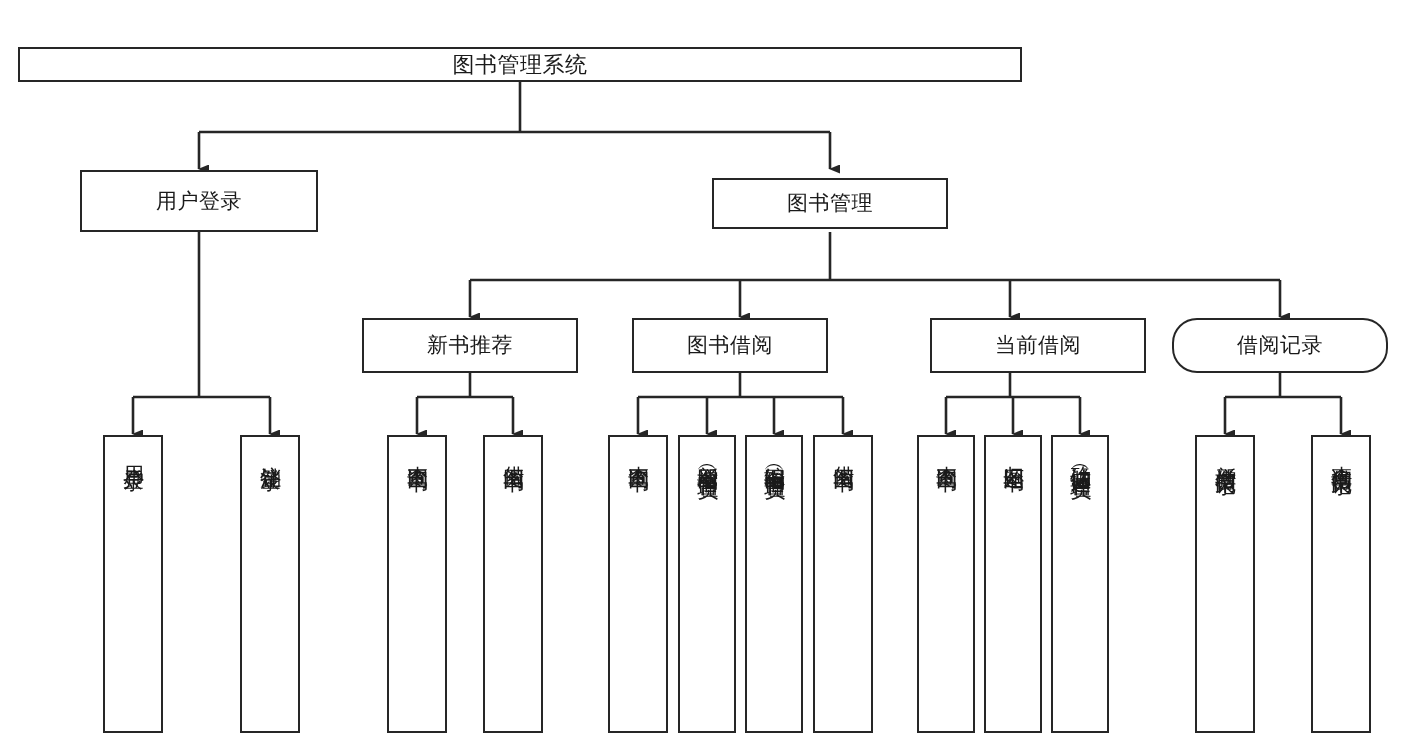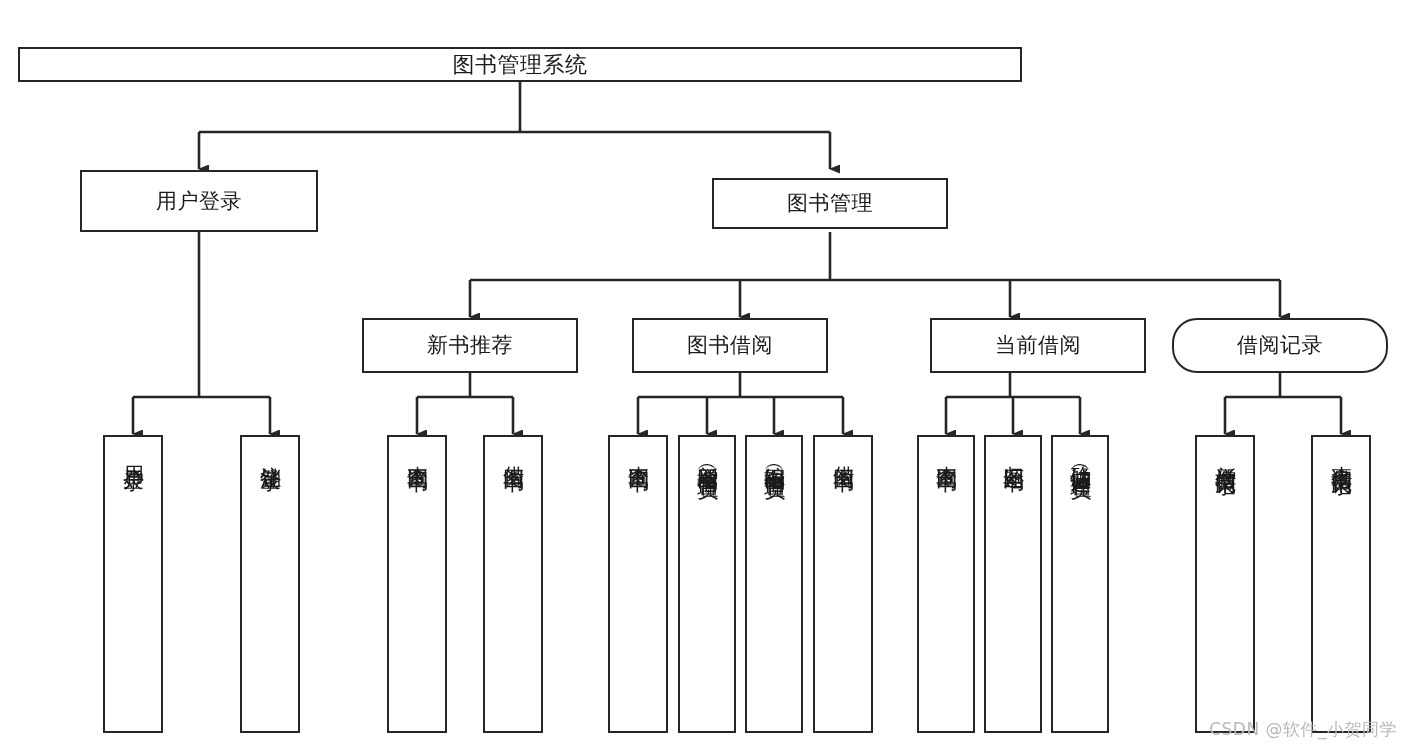--- a/index.html
+++ b/index.html
@@ -171,14 +171,13 @@
       <div class="node vertical" style="left: 1051px; top: 435px; width: 58px; height: 298px;">
         <span class="label">确认归还（管理员）</span>
       </div>
       <div class="node vertical" style="left: 1195px; top: 435px; width: 60px; height: 298px;">
         <span class="label">新增借阅记录</span>
       </div>
       <div class="node vertical" style="left: 1311px; top: 435px; width: 60px; height: 298px;">
         <span class="label">查询借阅记录</span>
       </div>
     </div>
-  <div id="watermark">CSDN @软件_小贺同学</div>
 </div>
 
 </body></html>

